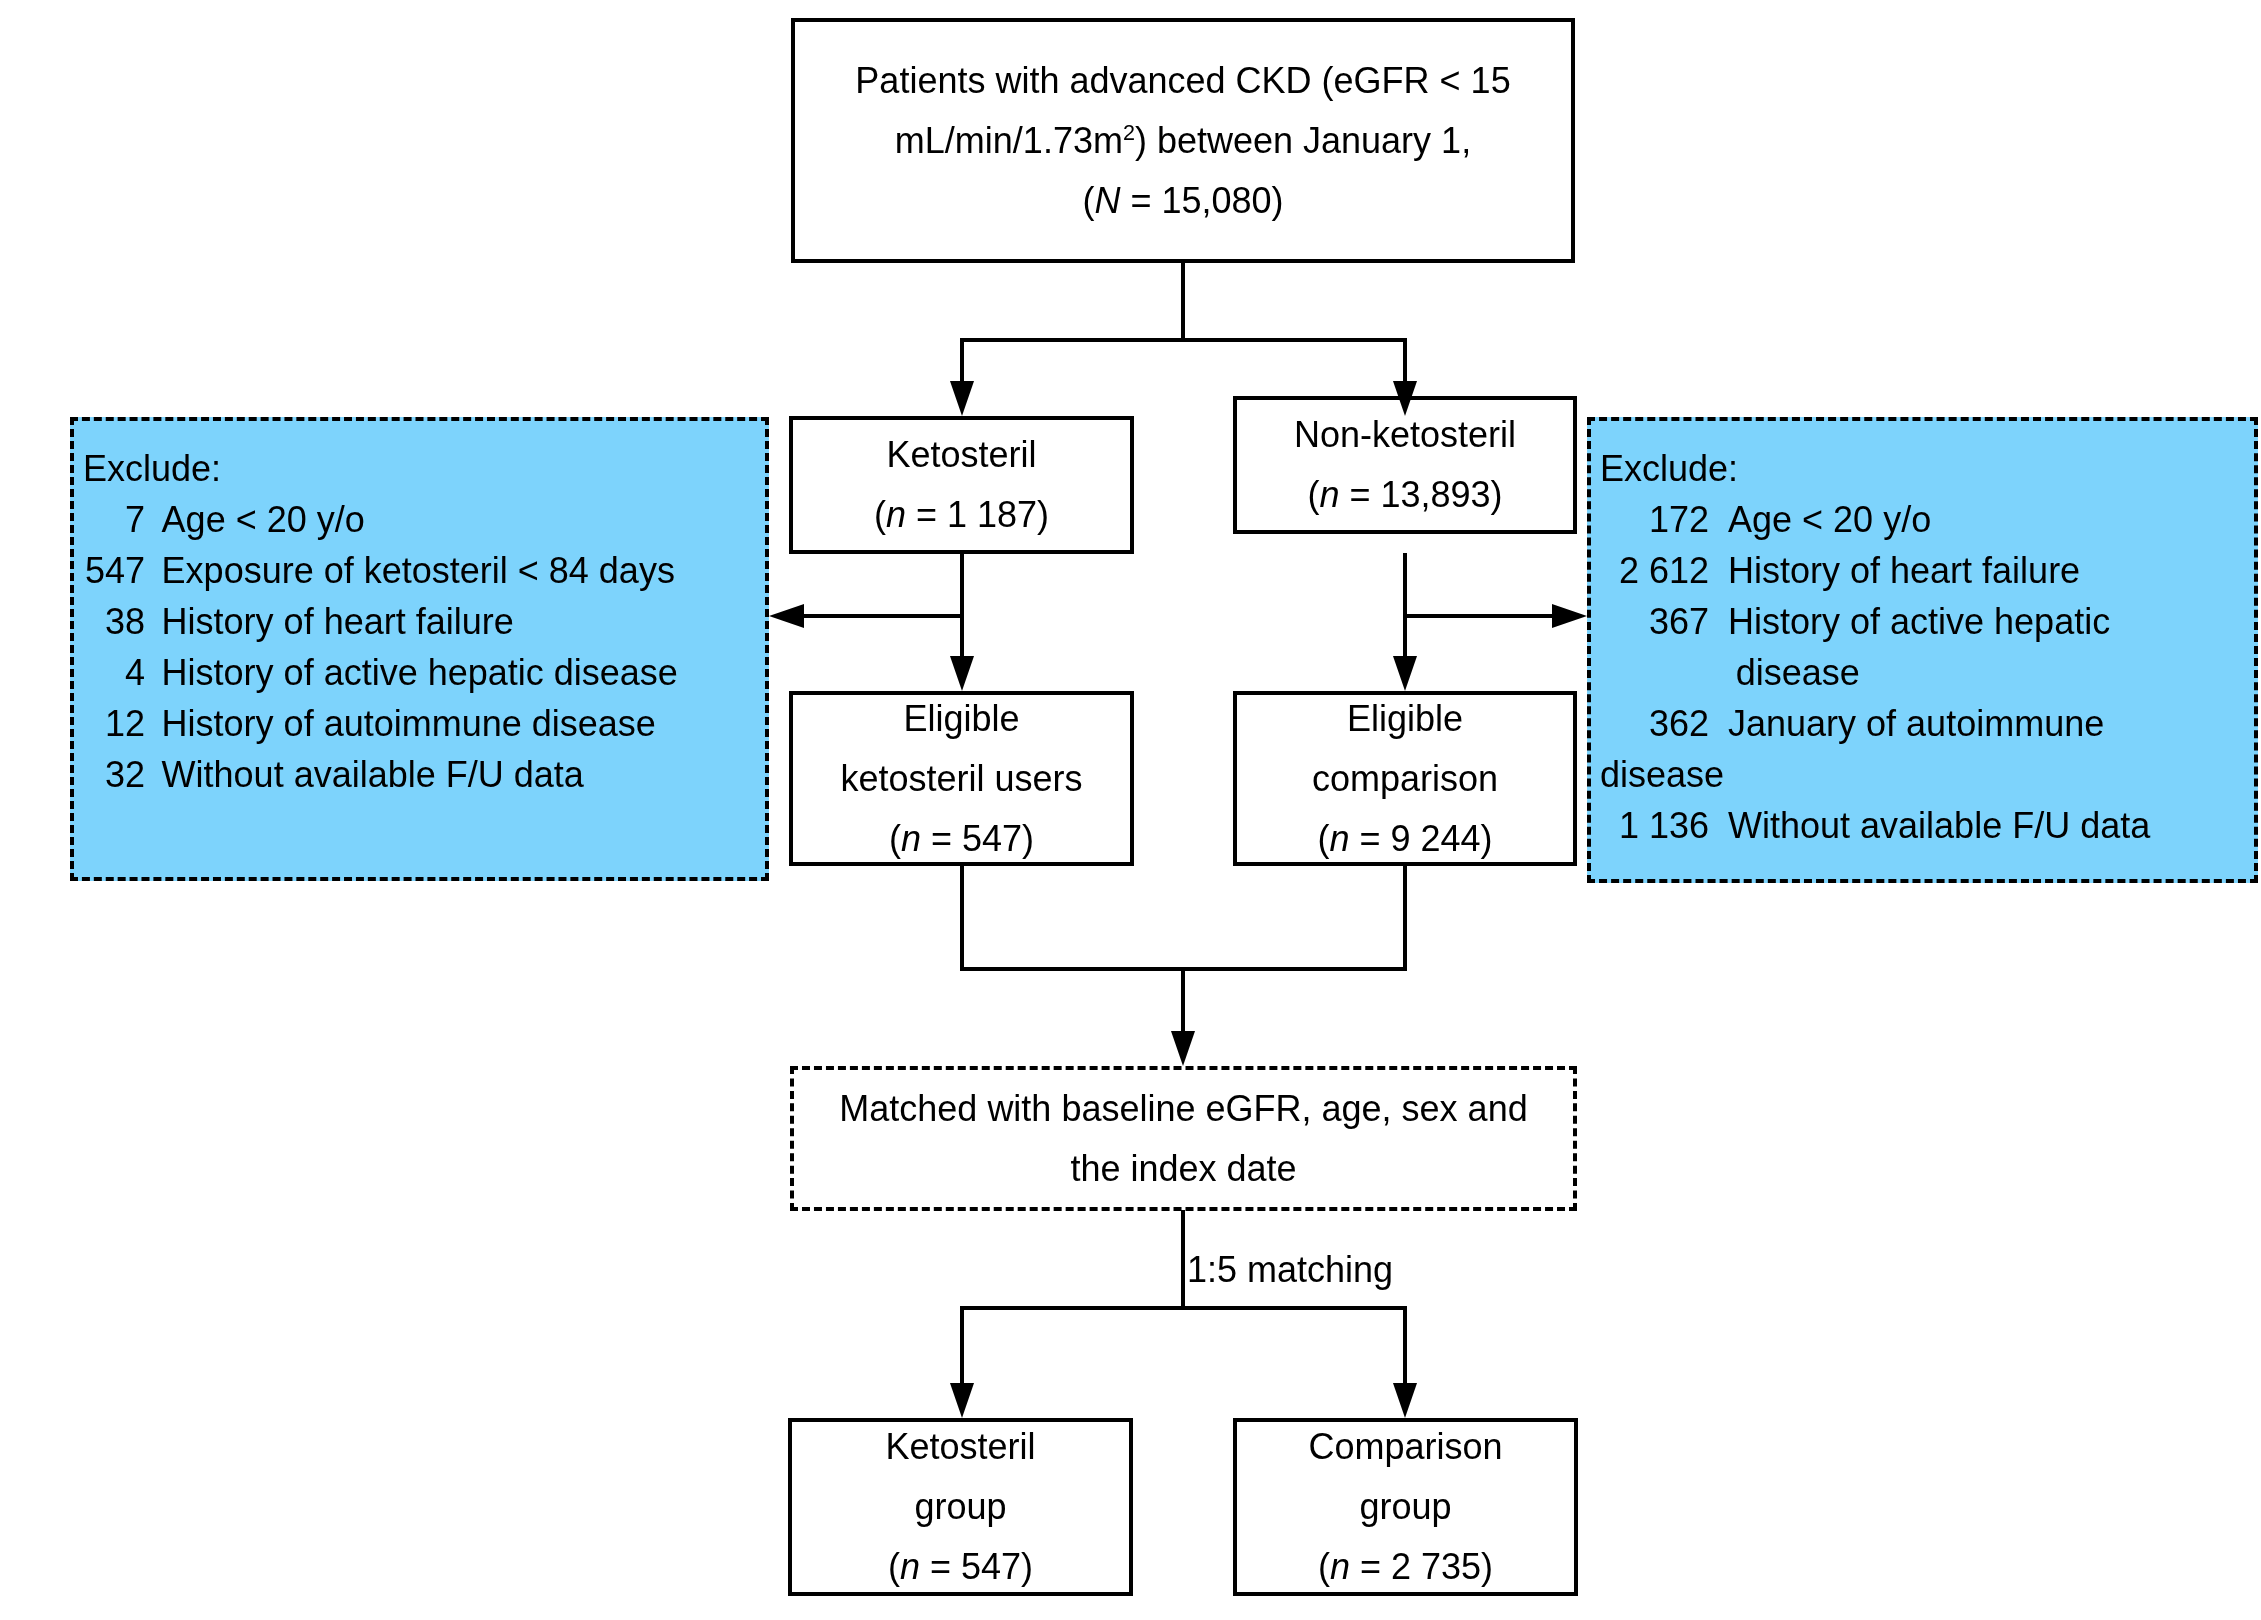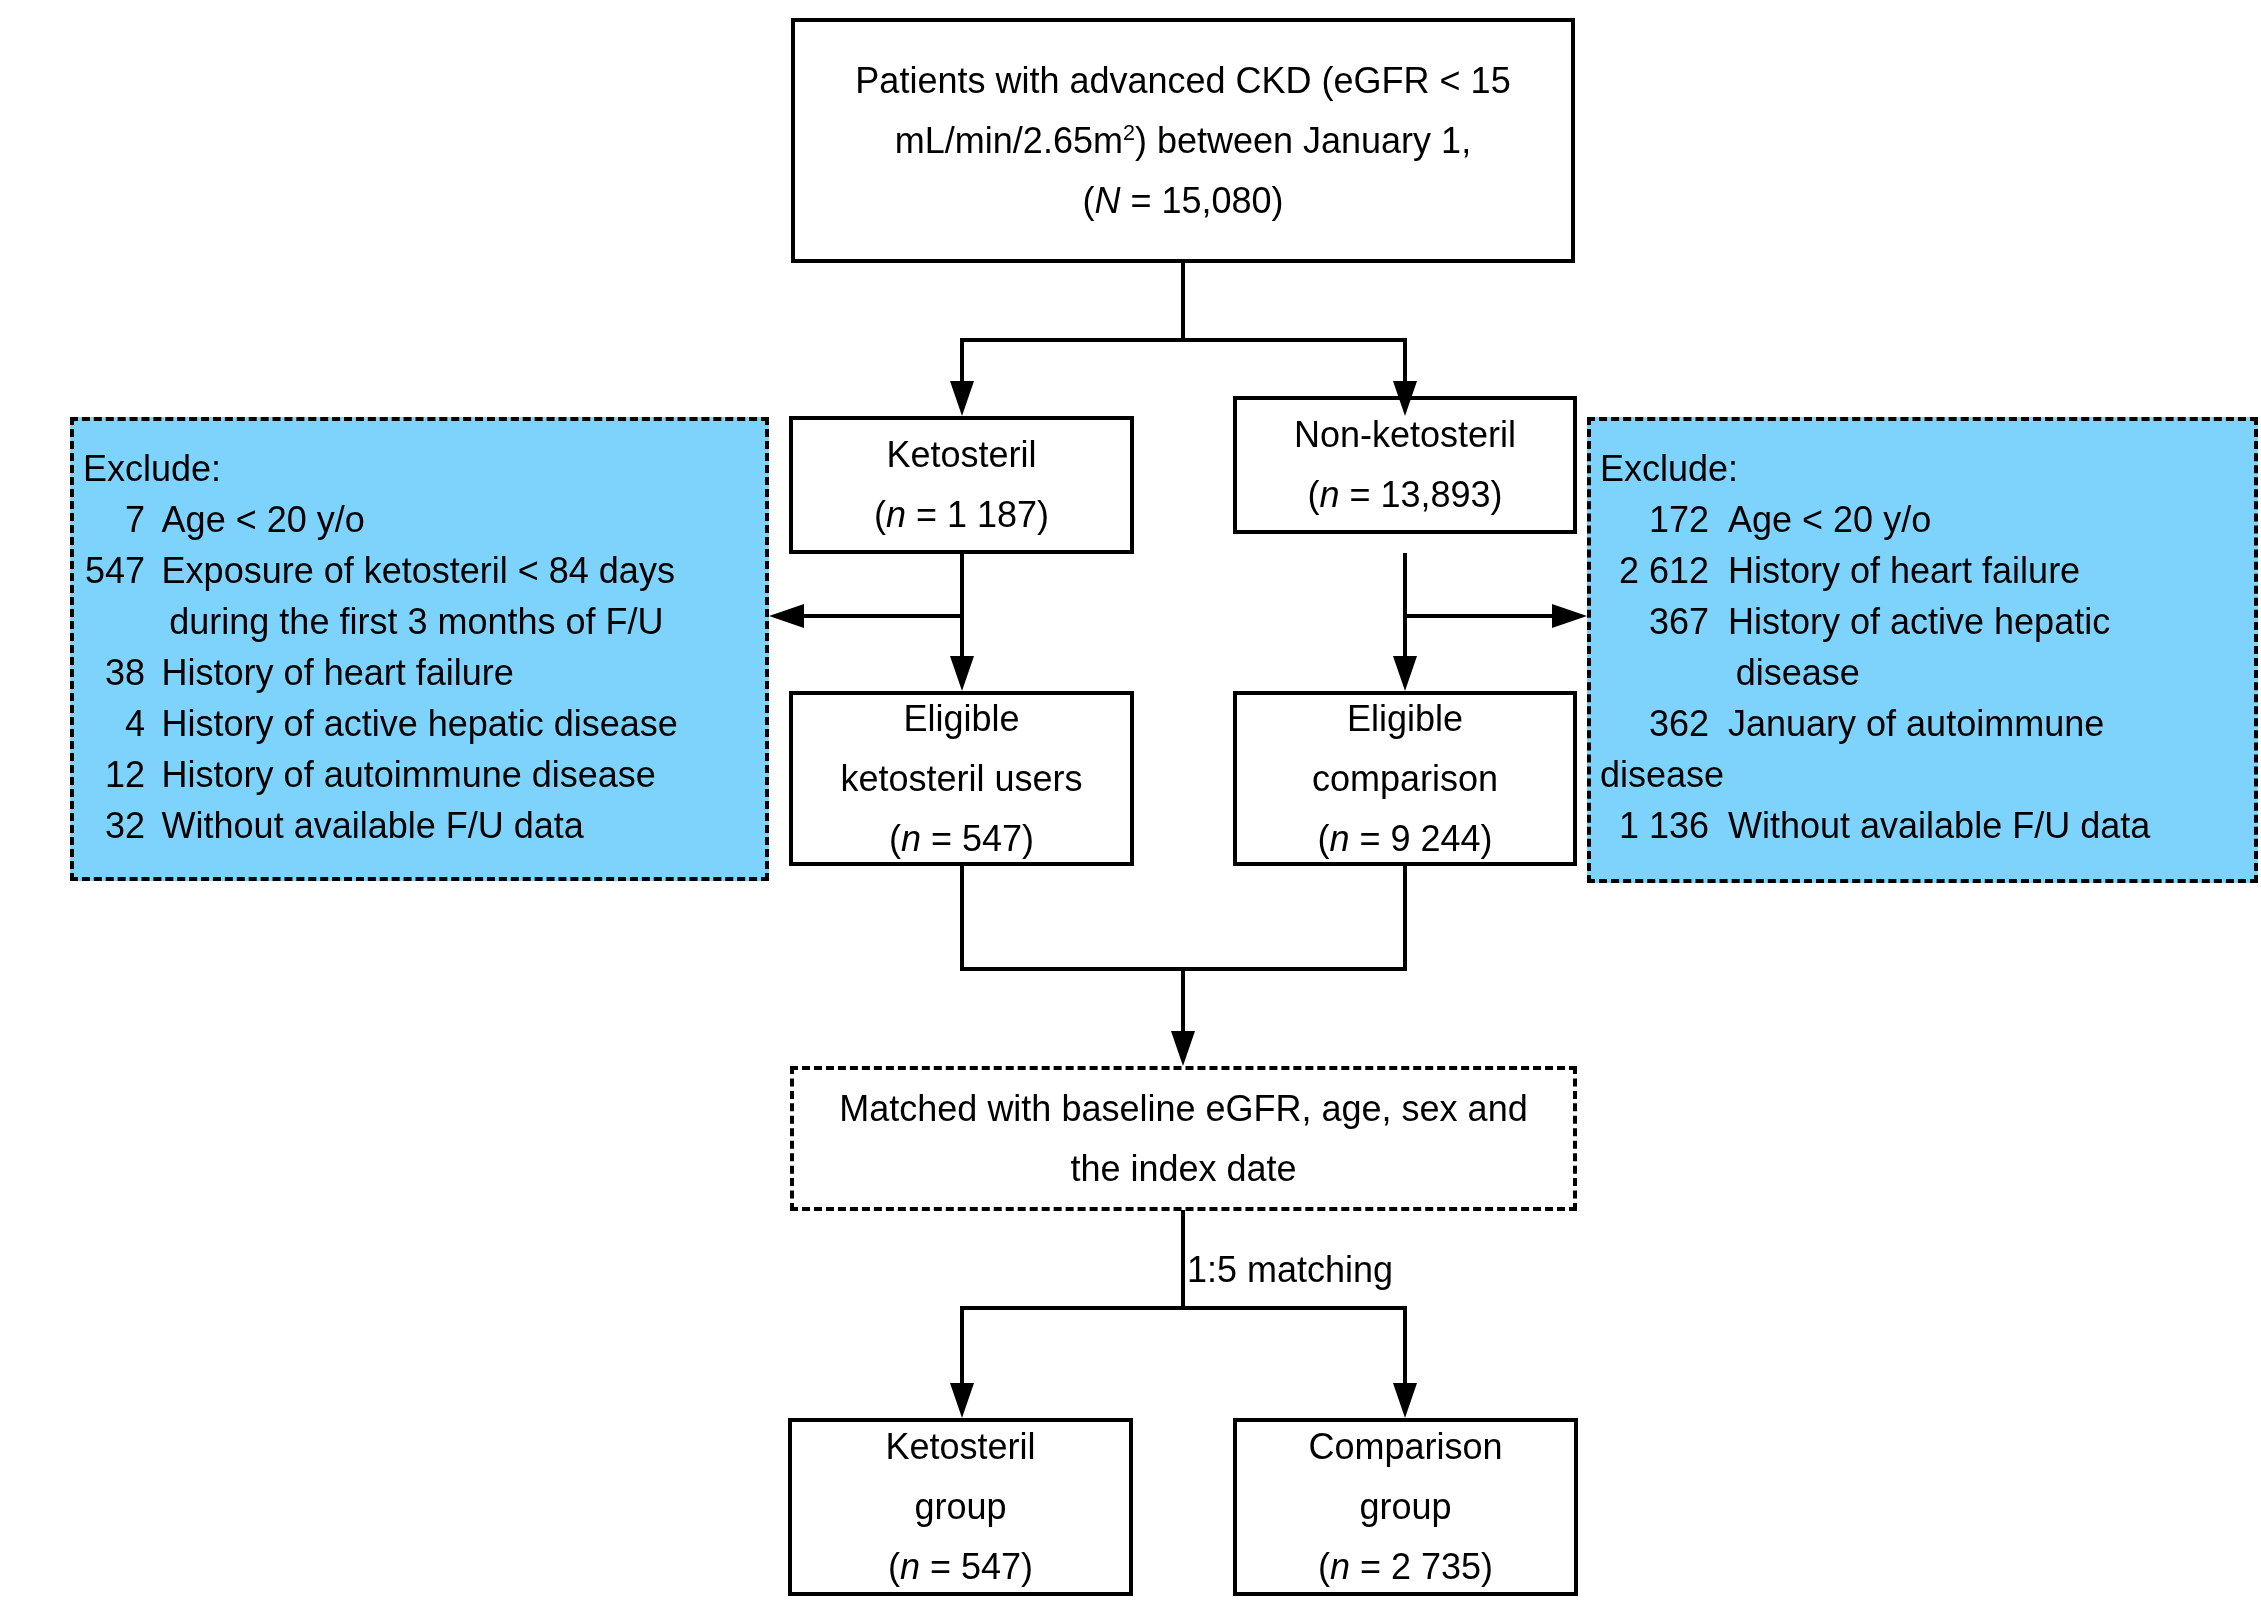--- a/index.html
+++ b/index.html
@@ -67,21 +67,21 @@
   }
   .float-label { position: absolute; white-space: nowrap; }
 </style>
 </head>
 <body>
 
 <div class="canvas">
 
   <div class="cbox" style="left:743px; top:18px; width:784px; height:245px;">
     <div class="bx-line">Patients with advanced CKD (eGFR &lt; 15</div>
-    <div class="bx-line"><span>mL/min/2.65m</span><sup>2</sup><span>) between January 1,</span></div>
+    <div class="bx-line"><span>mL/min/1.73m</span><sup>2</sup><span>) between January 1,</span></div>
     <div class="bx-line"><span>(</span><i>N</i><span> = 15,080)</span></div>
   </div>
 
   <div class="cbox" style="left:741px; top:416px; width:345px; height:138px;">
     <div class="bx-line">Ketosteril</div>
     <div class="bx-line"><span>(</span><i>n</i><span> = 1 187)</span></div>
   </div>
 
   <div class="cbox" style="left:1185px; top:396px; width:344px; height:138px;">
     <div class="bx-line">Non-ketosteril</div>
@@ -91,21 +91,20 @@
   <div class="exbox left-ex" style="left:22px; top:417px; width:699px; height:464px;">
     <div class="ex-title">Exclude:</div>
     <div class="ex-row">
       <span class="ex-num">7</span>
       <span class="ex-txt">Age &lt; 20 y/o</span>
     </div>
     <div class="ex-row">
       <span class="ex-num">547</span>
       <span class="ex-txt">
         <span class="ex-line">Exposure of ketosteril &lt; 84 days</span>
-        <span class="ex-cont">during the first 3 months of F/U</span>
       </span>
     </div>
     <div class="ex-row">
       <span class="ex-num">38</span>
       <span class="ex-txt">History of heart failure</span>
     </div>
     <div class="ex-row">
       <span class="ex-num">4</span>
       <span class="ex-txt">History of active hepatic disease</span>
     </div>

